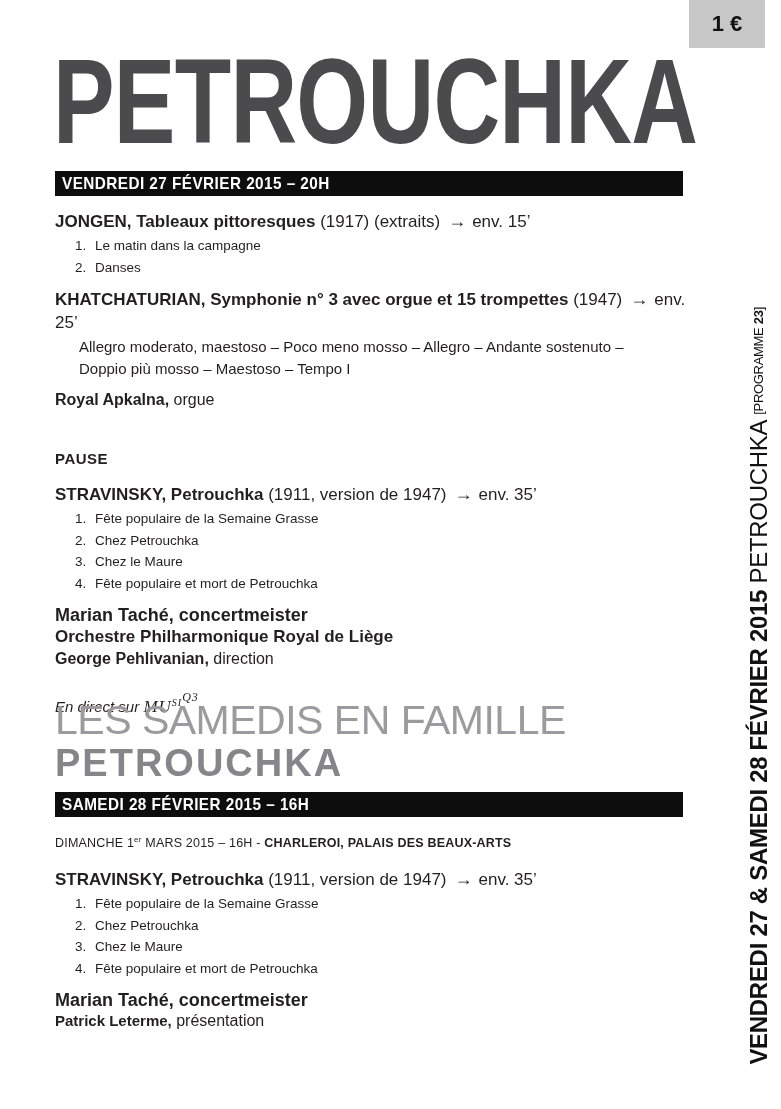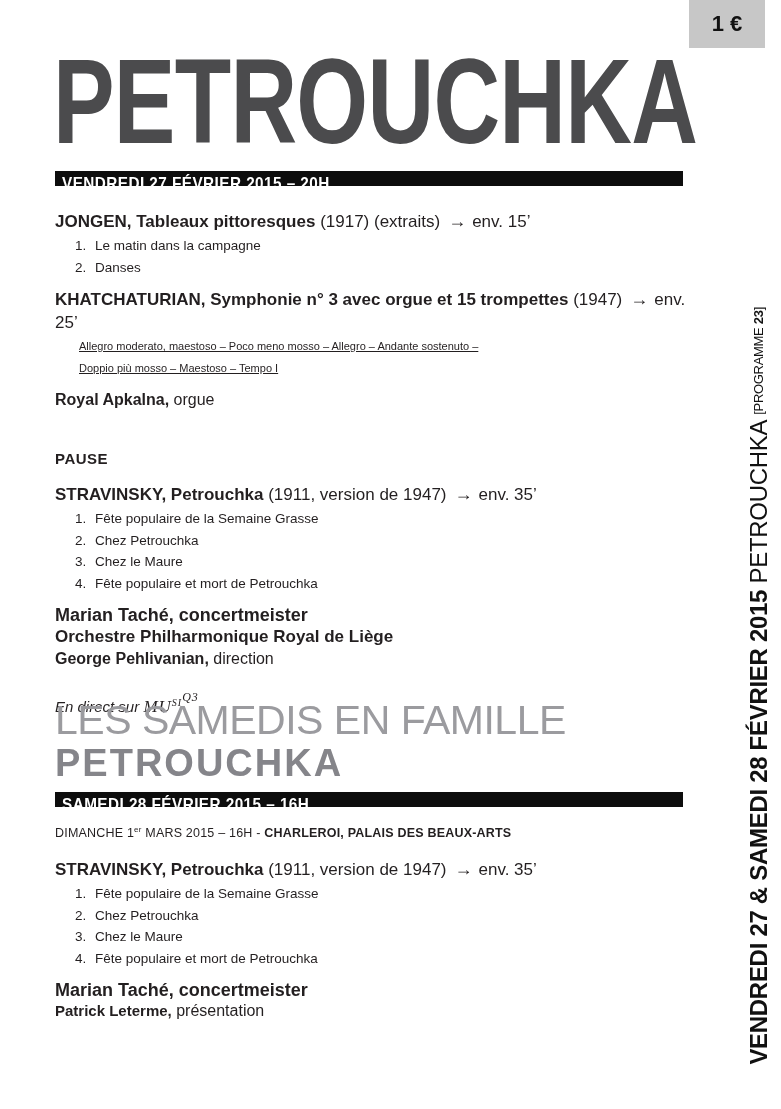--- a/index.html
+++ b/index.html
@@ -26,21 +26,21 @@
     position: absolute; top: 41px; left: 53px;
     font-size: 120px; line-height: 1; font-weight: bold;
     color: #4b4b4d; white-space: nowrap;
     transform: scaleX(0.77); transform-origin: left;
     letter-spacing: -1px;
   }
 
   
   .date-bar {
     background: #0d0d0d; color: #ffffff;
-    width: 628px; height: 15px; line-height: 25px;
+    width: 628px; height: 25px; line-height: 25px;
     padding-left: 7px; font-weight: bold; font-size: 17px;
     white-space: nowrap;
   }
   .date-bar > span {
     display: inline-block;
     transform: scaleX(0.9); transform-origin: left;
     letter-spacing: 0.5px;
   }
   .bar1 { position: absolute; top: 171px; left: 55px; }
 
@@ -49,21 +49,21 @@
   .content2 { position: absolute; top: 698px; left: 55px; width: 640px; }
 
   .work-line { font-size: 17px; line-height: 23px; margin-bottom: 2px; }
   .work-line .b { font-weight: bold; }
   .work-line .arrow { margin: 0 6px 0 8px; font-size: 18px; }
 
   .num-list { margin: 2px 0 10px 20px; }
   .num-item { display: flex; font-size: 13.5px; line-height: 21.5px; }
   .num-item .num { width: 20px; flex: 0 0 20px; }
 
-  .movements { margin: 2px 0 10px 24px; font-size: 11px; line-height: 21.5px; text-decoration: underline; }
+  .movements { margin: 2px 0 10px 24px; font-size: 15px; line-height: 21.5px; }
 
   .soloist-line { font-size: 16px; line-height: 22px; margin-bottom: 16px; }
   .soloist-line .b { font-weight: bold; }
 
   .pause { font-size: 15px; font-weight: bold; line-height: 20px; margin-bottom: 14px; letter-spacing: 0.5px; margin-top: 38px; }
 
   .credit-small { font-size: 18px; font-weight: bold; line-height: 19px; }
   .credit-orch  { font-size: 17px; font-weight: bold; line-height: 23px; }
   .credit-line  { font-size: 16px; line-height: 22px; }
   .credit-line .b { font-weight: bold; }

